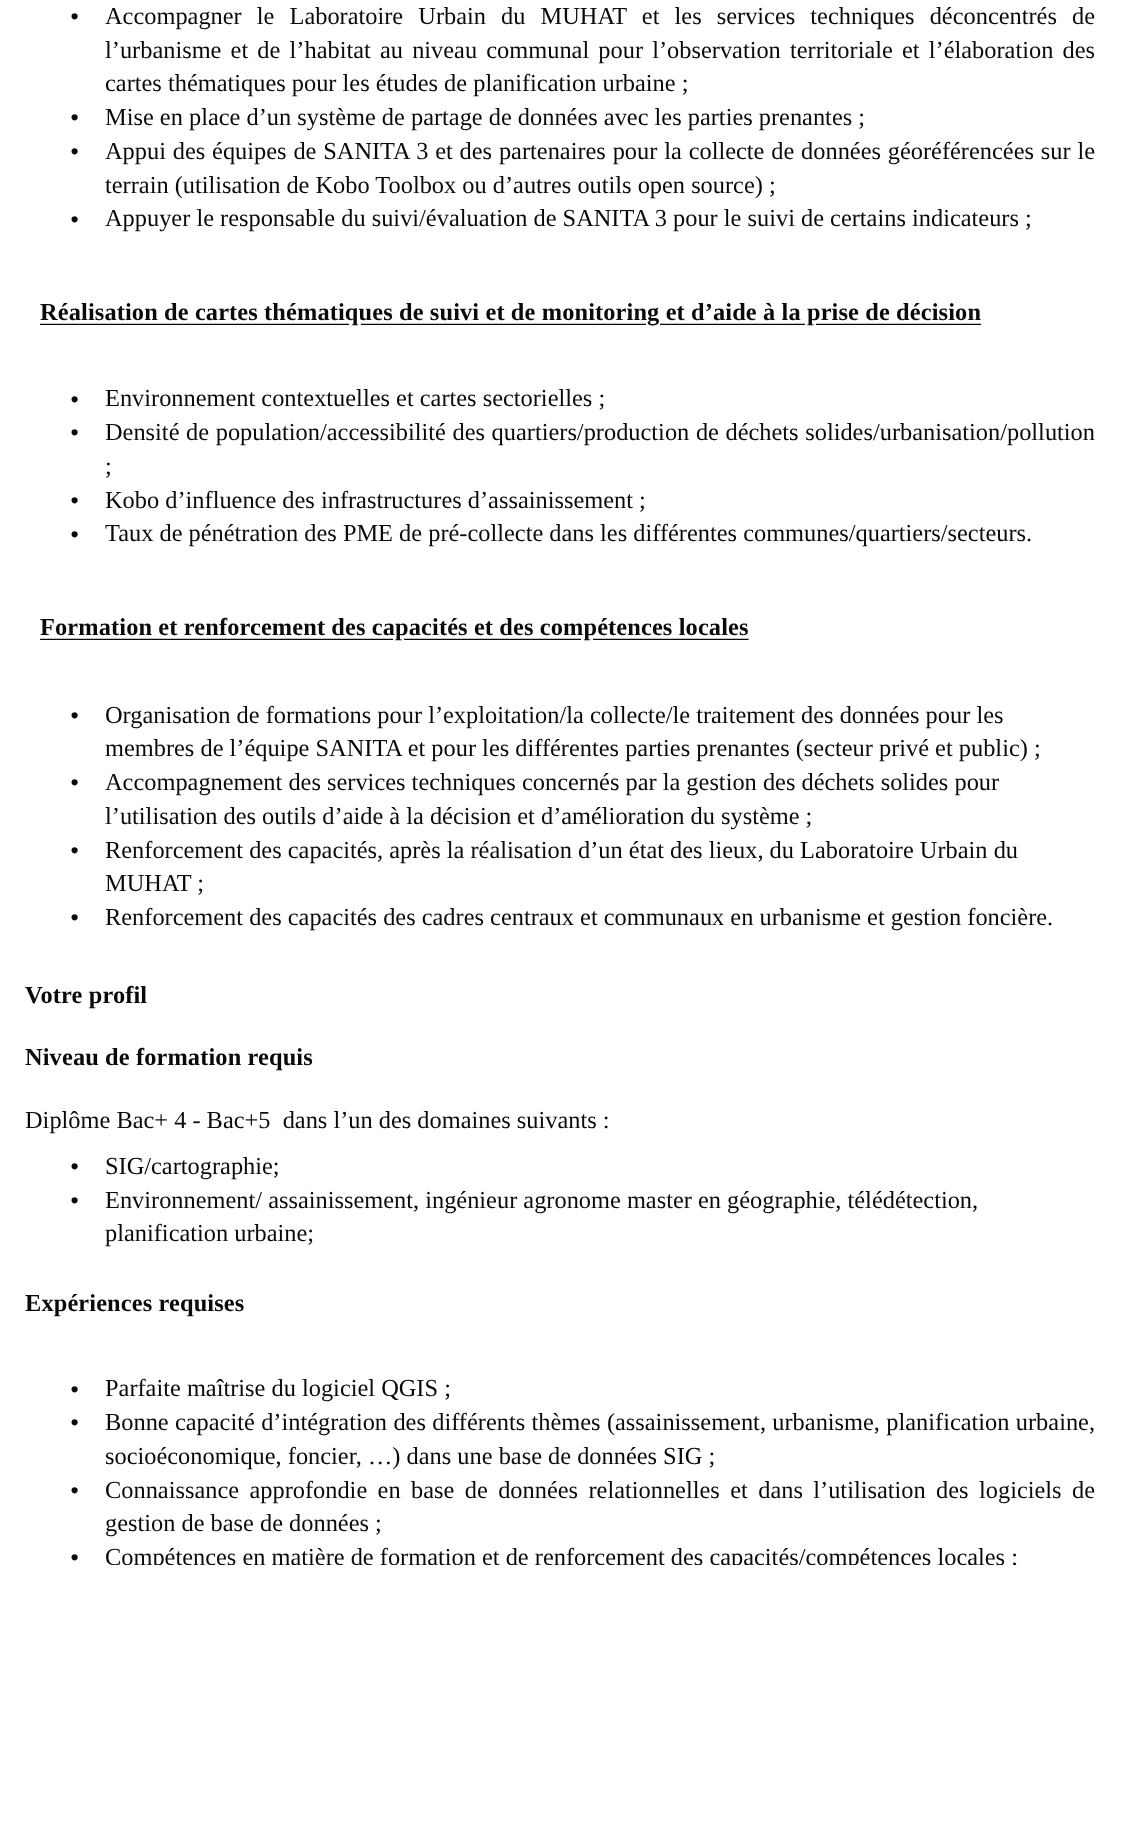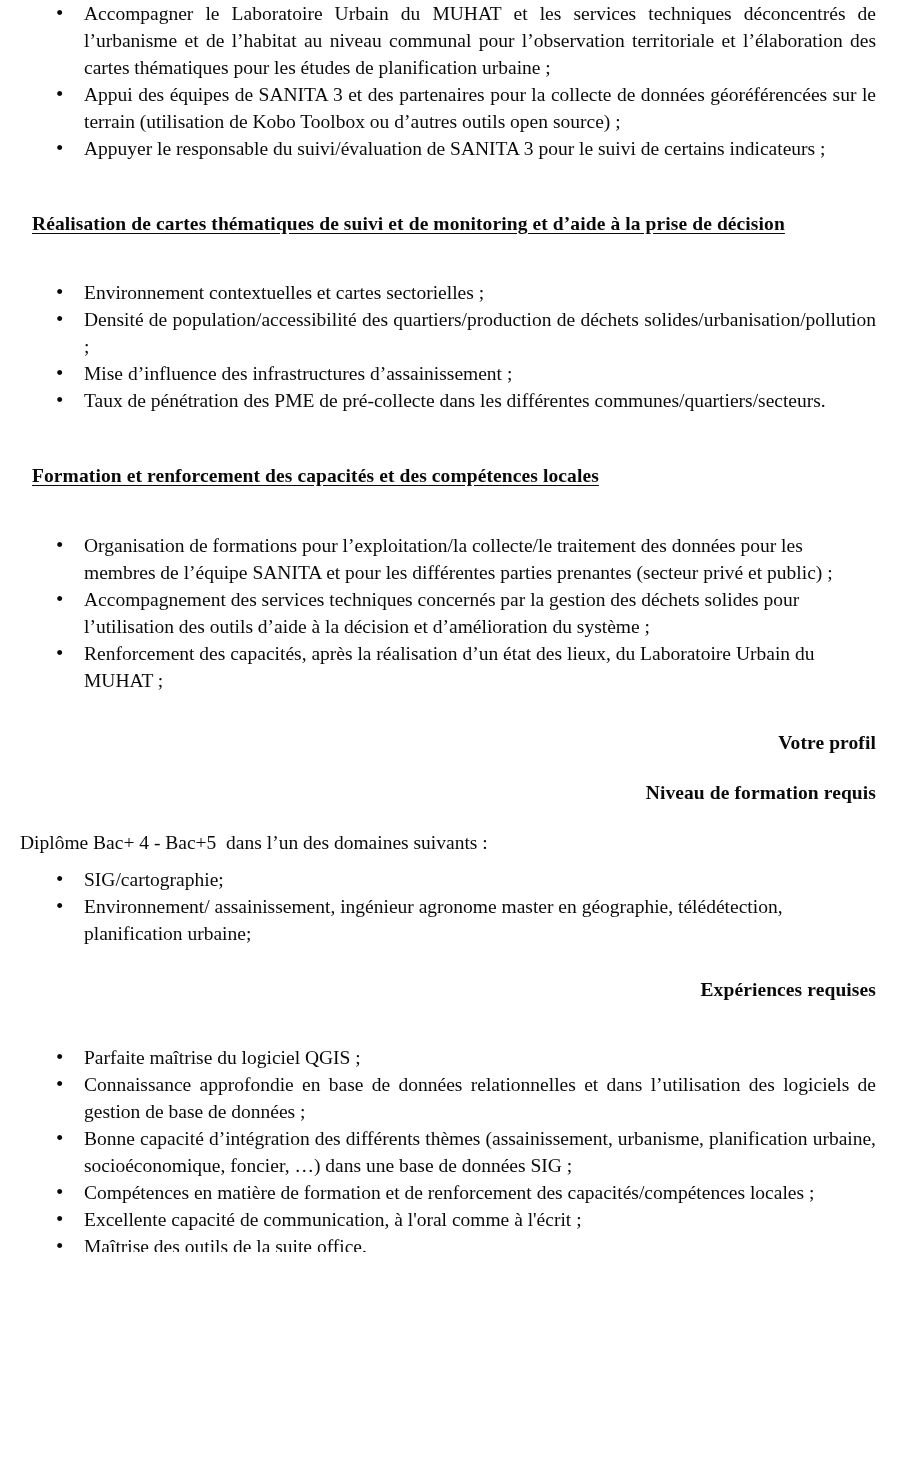--- a/index.html
+++ b/index.html
@@ -43,21 +43,21 @@
   }
   .h-underline.spread {
     text-align: justify;
   }
   .h-plain {
     font-size: 19.5px;
     font-weight: bold;
     line-height: 1.35;
     margin: 0;
     padding: 0;
-    text-align: right;
+    text-align: left;
     letter-spacing: 0.1px;
   }
 
   
   .para {
     font-size: 19.5px;
     line-height: 1.35;
     margin: 0;
     padding: 0;
     text-align: left;
@@ -100,47 +100,49 @@
   .gap-xxl { height: 36px; }
 </style>
 </head>
 <body>
 
 <div class="page">
   <div class="content">
 
     <ul class="bullets">
       <li>Accompagner le Laboratoire Urbain du MUHAT et les services techniques déconcentrés de l’urbanisme et de l’habitat au niveau communal pour l’observation territoriale et l’élaboration des cartes thématiques pour les études de planification urbaine ;</li>
+      <li>Mise en place d’un système de partage de données avec les parties prenantes ;</li>
       <li>Appui des équipes de SANITA 3 et des partenaires pour la collecte de données géoréférencées sur le terrain (utilisation de Kobo Toolbox ou d’autres outils open source) ;</li>
       <li>Appuyer le responsable du suivi/évaluation de SANITA 3 pour le suivi de certains indicateurs ;</li>
     </ul>
 
     <div class="gap-xxl"></div>
 
     <div class="h-underline spread">Réalisation de cartes thématiques de suivi et de monitoring et d’aide à la prise de décision</div>
 
     <div class="gap-xl"></div>
 
     <ul class="bullets">
       <li>Environnement contextuelles et cartes sectorielles ;</li>
       <li>Densité de population/accessibilité des quartiers/production de déchets solides/urbanisation/pollution ;</li>
-      <li>Mise d’influence des infrastructures d’assainissement ;</li>
+      <li>Kobo d’influence des infrastructures d’assainissement ;</li>
       <li>Taux de pénétration des PME de pré-collecte dans les différentes communes/quartiers/secteurs.</li>
     </ul>
 
     <div class="gap-xxl"></div>
 
     <div class="h-underline">Formation et renforcement des capacités et des compétences locales</div>
 
     <div class="gap-xl"></div>
 
     <ul class="bullets tight">
       <li>Organisation de formations pour l’exploitation/la collecte/le traitement des données pour les membres de l’équipe SANITA et pour les différentes parties prenantes (secteur privé et public) ;</li>
       <li>Accompagnement des services techniques concernés par la gestion des déchets solides pour l’utilisation des outils d’aide à la décision et d’amélioration du système ;</li>
       <li>Renforcement des capacités, après la réalisation d’un état des lieux, du Laboratoire Urbain du MUHAT ;</li>
+      <li>Renforcement des capacités des cadres centraux et communaux en urbanisme et gestion foncière.</li>
     </ul>
 
     <div class="gap-xxl"></div>
 
     <div class="h-plain">Votre profil</div>
 
     <div class="gap-lg"></div>
 
     <div class="h-plain">Niveau de formation requis</div>
 
@@ -159,21 +161,21 @@
 
     <div class="h-plain">Expériences requises</div>
 
     <div class="gap-lg"></div>
 
 
     <div class="gap-md"></div>
 
     <ul class="bullets">
       <li>Parfaite maîtrise du logiciel QGIS ;</li>
+      <li>Bonne capacité d’intégration des différents thèmes (assainissement, urbanisme, planification urbaine, socioéconomique, foncier, …) dans une base de données SIG ;</li>
       <li>Connaissance approfondie en base de données relationnelles et dans l’utilisation des logiciels de gestion de base de données ;</li>
-      <li>Bonne capacité d’intégration des différents thèmes (assainissement, urbanisme, planification urbaine, socioéconomique, foncier, …) dans une base de données SIG ;</li>
       <li>Compétences en matière de formation et de renforcement des capacités/compétences locales ;</li>
       <li class="tightline">Excellente capacité de communication, à l'oral comme à l'écrit ;</li>
       <li class="tightline">Maîtrise des outils de la suite office.</li>
     </ul>
 
   </div>
 </div>
 
 </body></html>

